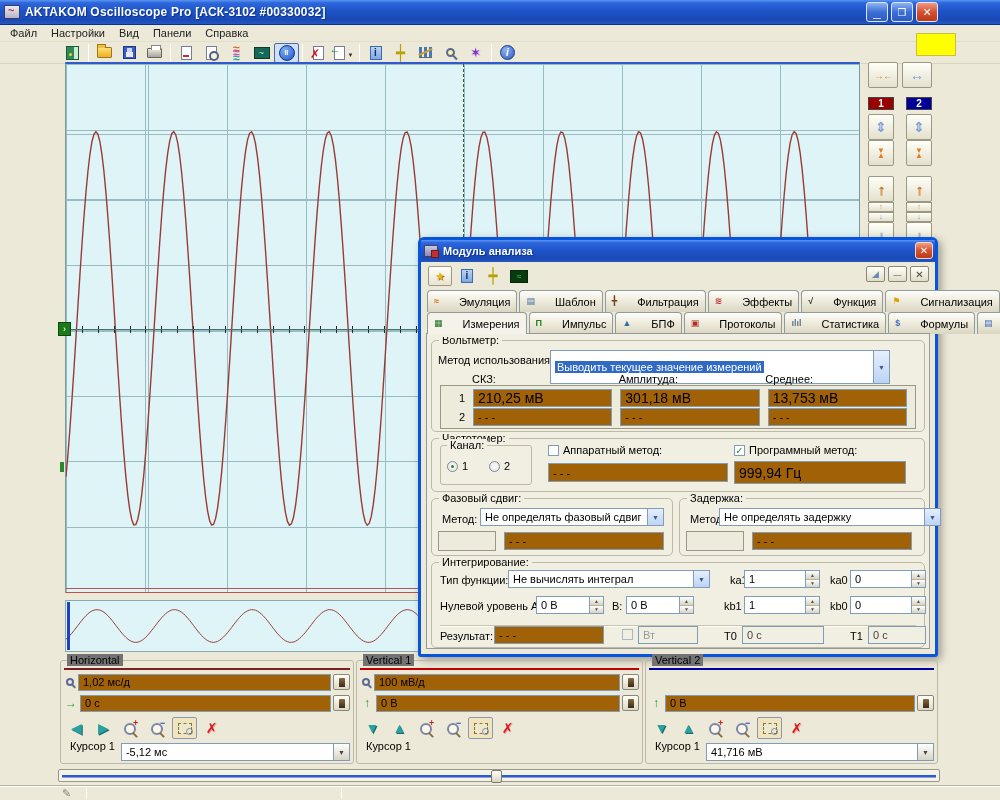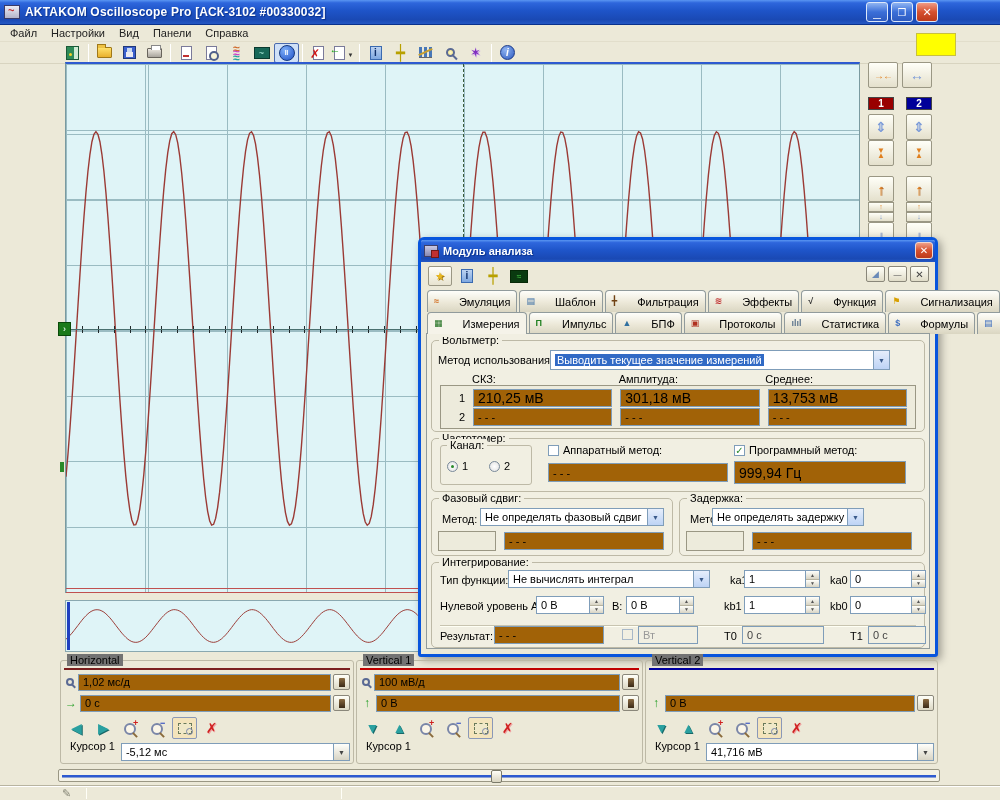--- a/index.html
+++ b/index.html
@@ -462,21 +462,21 @@
             <span class="tico t-svd"></span>
             <span>Сводка</span>
           </span>
       </div>
 
       <div class="dcontent">
 
         <div class="grp" style="left:4px;right:4px;top:6px;height:92px">
           <span class="legend">Вольтметр:</span>
           <span class="lbl" style="left:6px;top:13px">Метод использования:</span>
-          <span class="combo" style="left:118px;top:9px;width:340px;height:20px">
+          <span class="combo" style="left:118px;top:9px;width:340px;height:34px">
             <span class="cfld">
                 <span class="sel">Выводить текущее значение измерений</span>
               </span>
             <span class="cbtn"></span>
           </span>
           <div class="vm-head">
             <span></span>
             <span class="lbl" style="position:static">СКЗ:</span>
             <span class="lbl" style="position:static">Амплитуда:</span>
             <span class="lbl" style="position:static">Среднее:</span>
@@ -529,21 +529,21 @@
             <span class="cfld">Не определять фазовый сдвиг</span>
             <span class="cbtn"></span>
           </span>
           <span class="sunkbox" style="left:6px;top:32px;width:58px;height:20px"></span>
           <span class="fld" style="left:72px;top:33px;width:160px;height:18px">- - -</span>
         </div>
 
         <div class="grp" style="left:252px;right:4px;top:164px;height:58px">
           <span class="legend">Задержка:</span>
           <span class="lbl" style="left:10px;top:14px">Метод:</span>
-          <span class="combo" style="left:32px;top:9px;width:152px;height:18px">
+          <span class="combo" style="left:39px;top:9px;width:222px;height:18px">
             <span class="cfld">Не определять задержку</span>
             <span class="cbtn"></span>
           </span>
           <span class="sunkbox" style="left:6px;top:32px;width:58px;height:20px"></span>
           <span class="fld" style="left:72px;top:33px;width:160px;height:18px">- - -</span>
         </div>
 
         <div class="grp" style="left:4px;right:4px;top:228px;height:86px">
           <span class="legend">Интегрирование:</span>
           <span class="lbl" style="left:8px;top:11px">Тип функции:</span>

